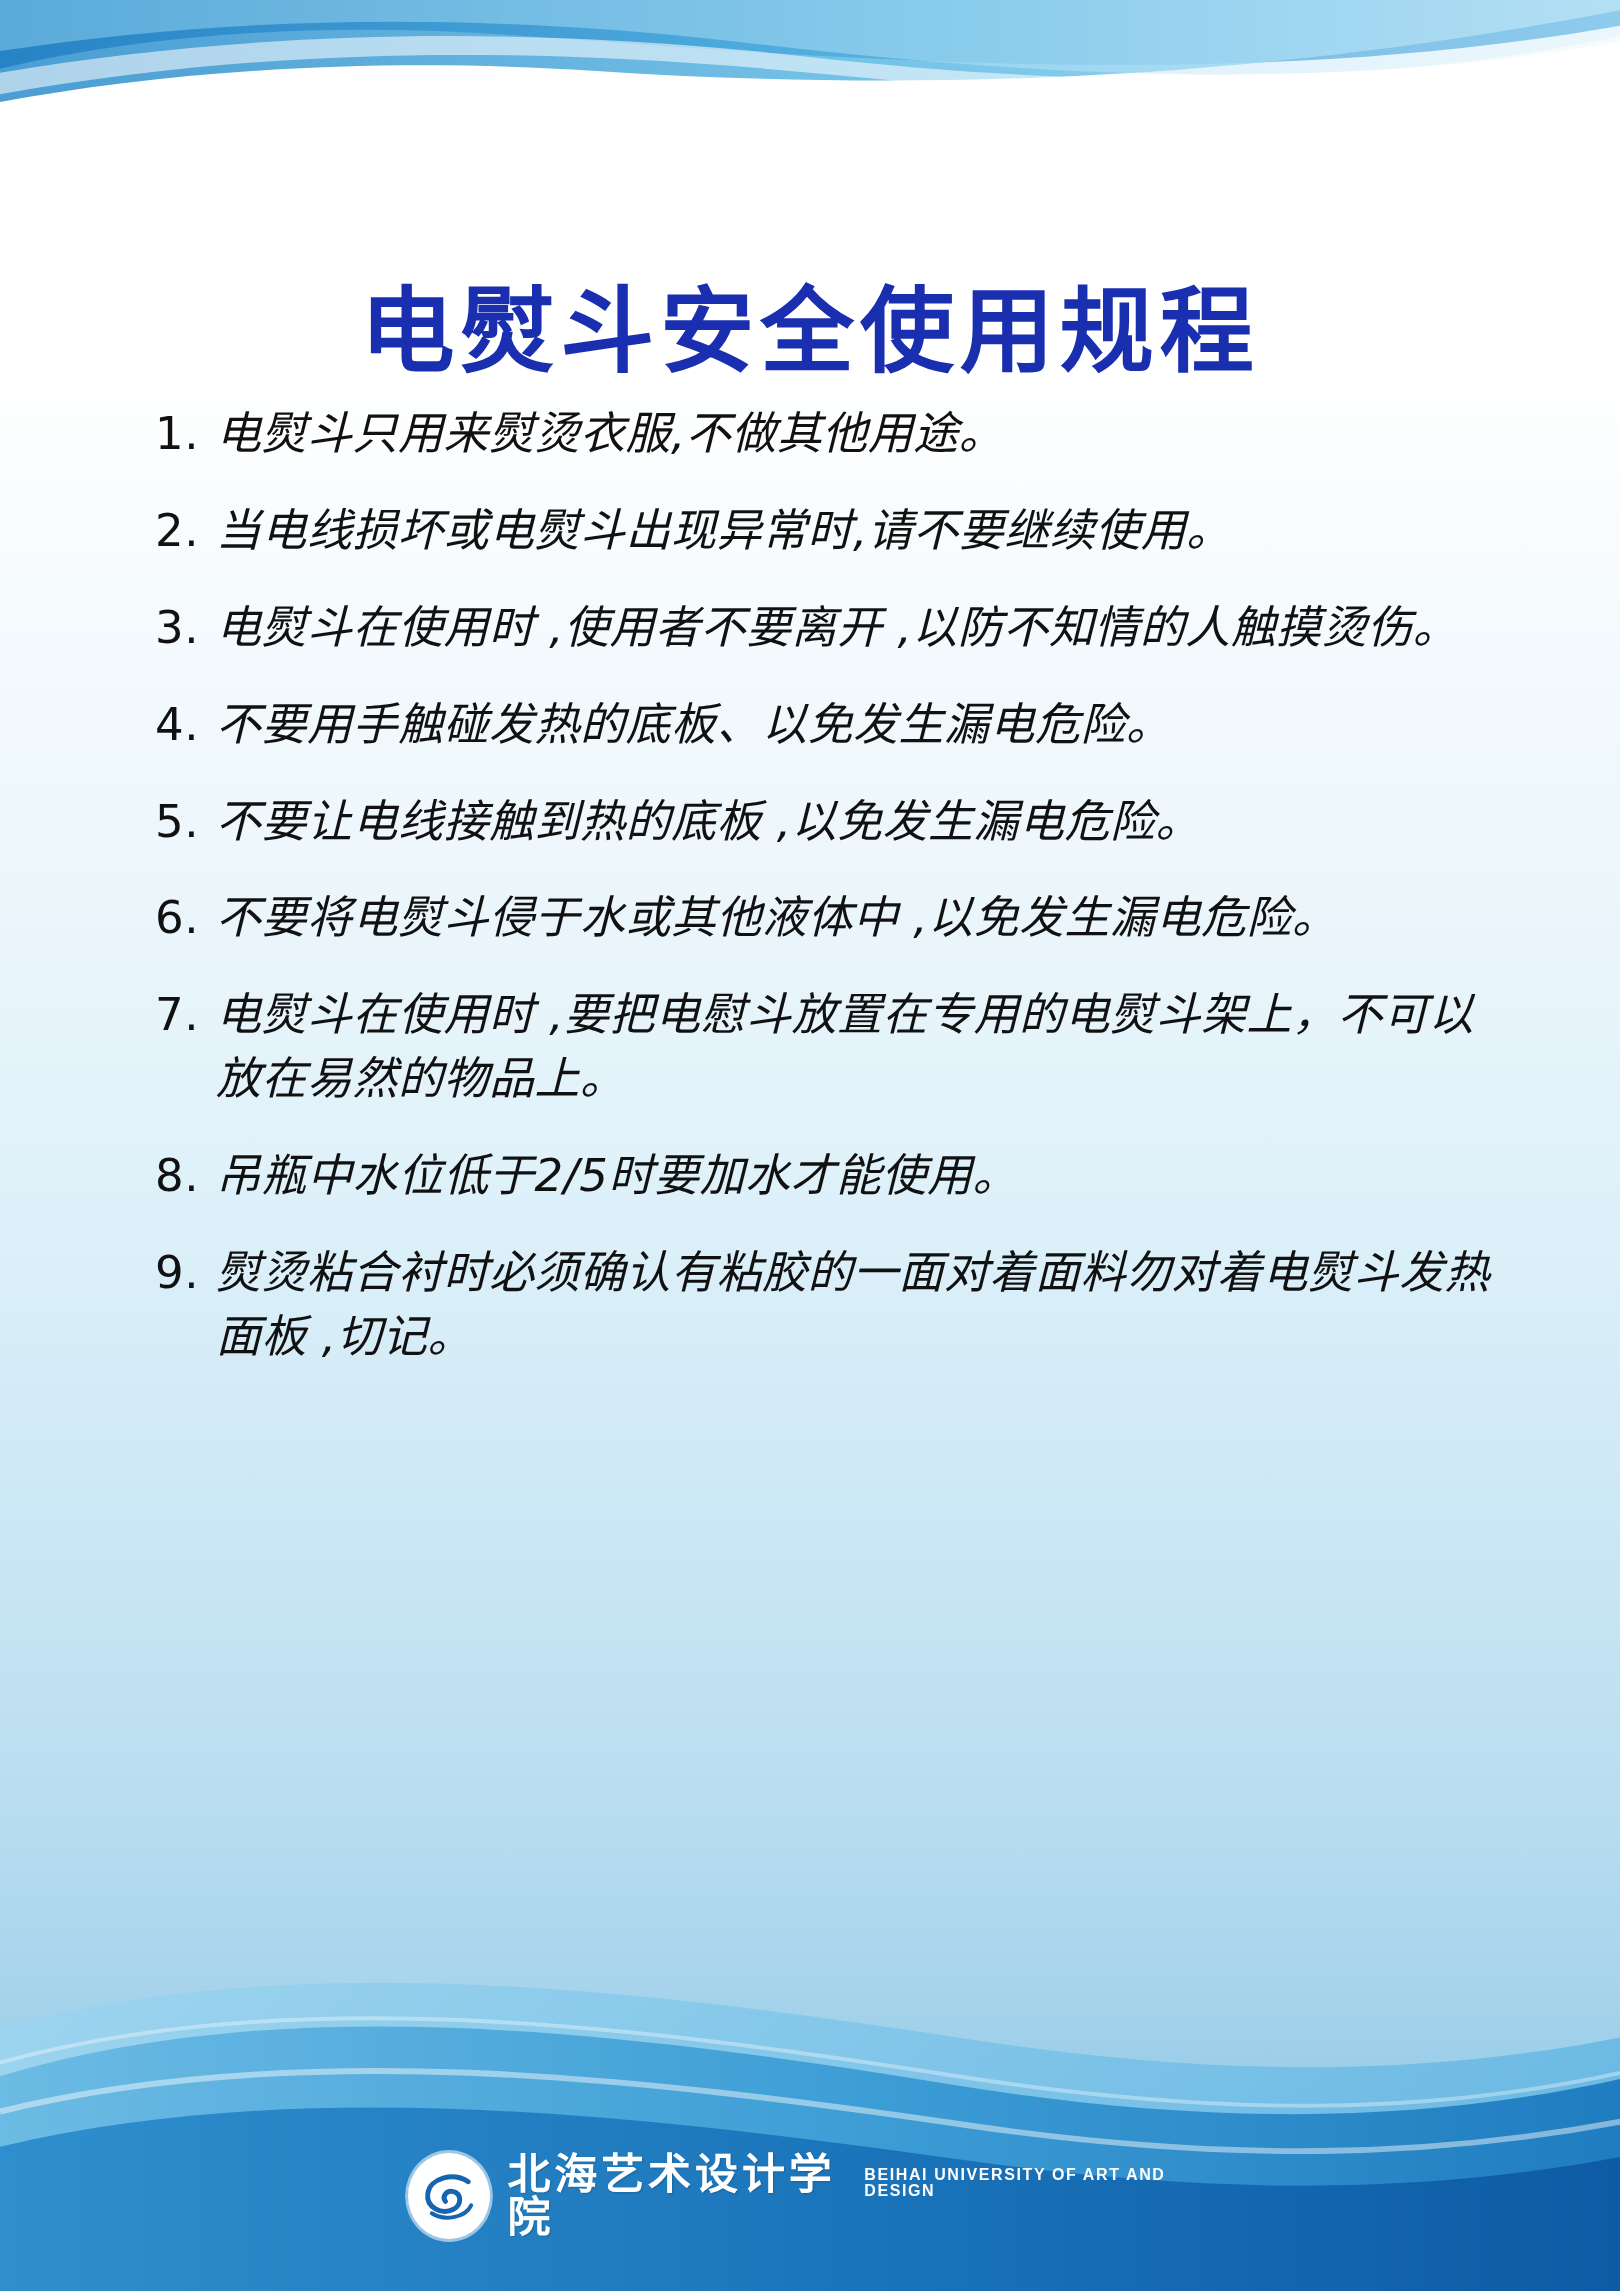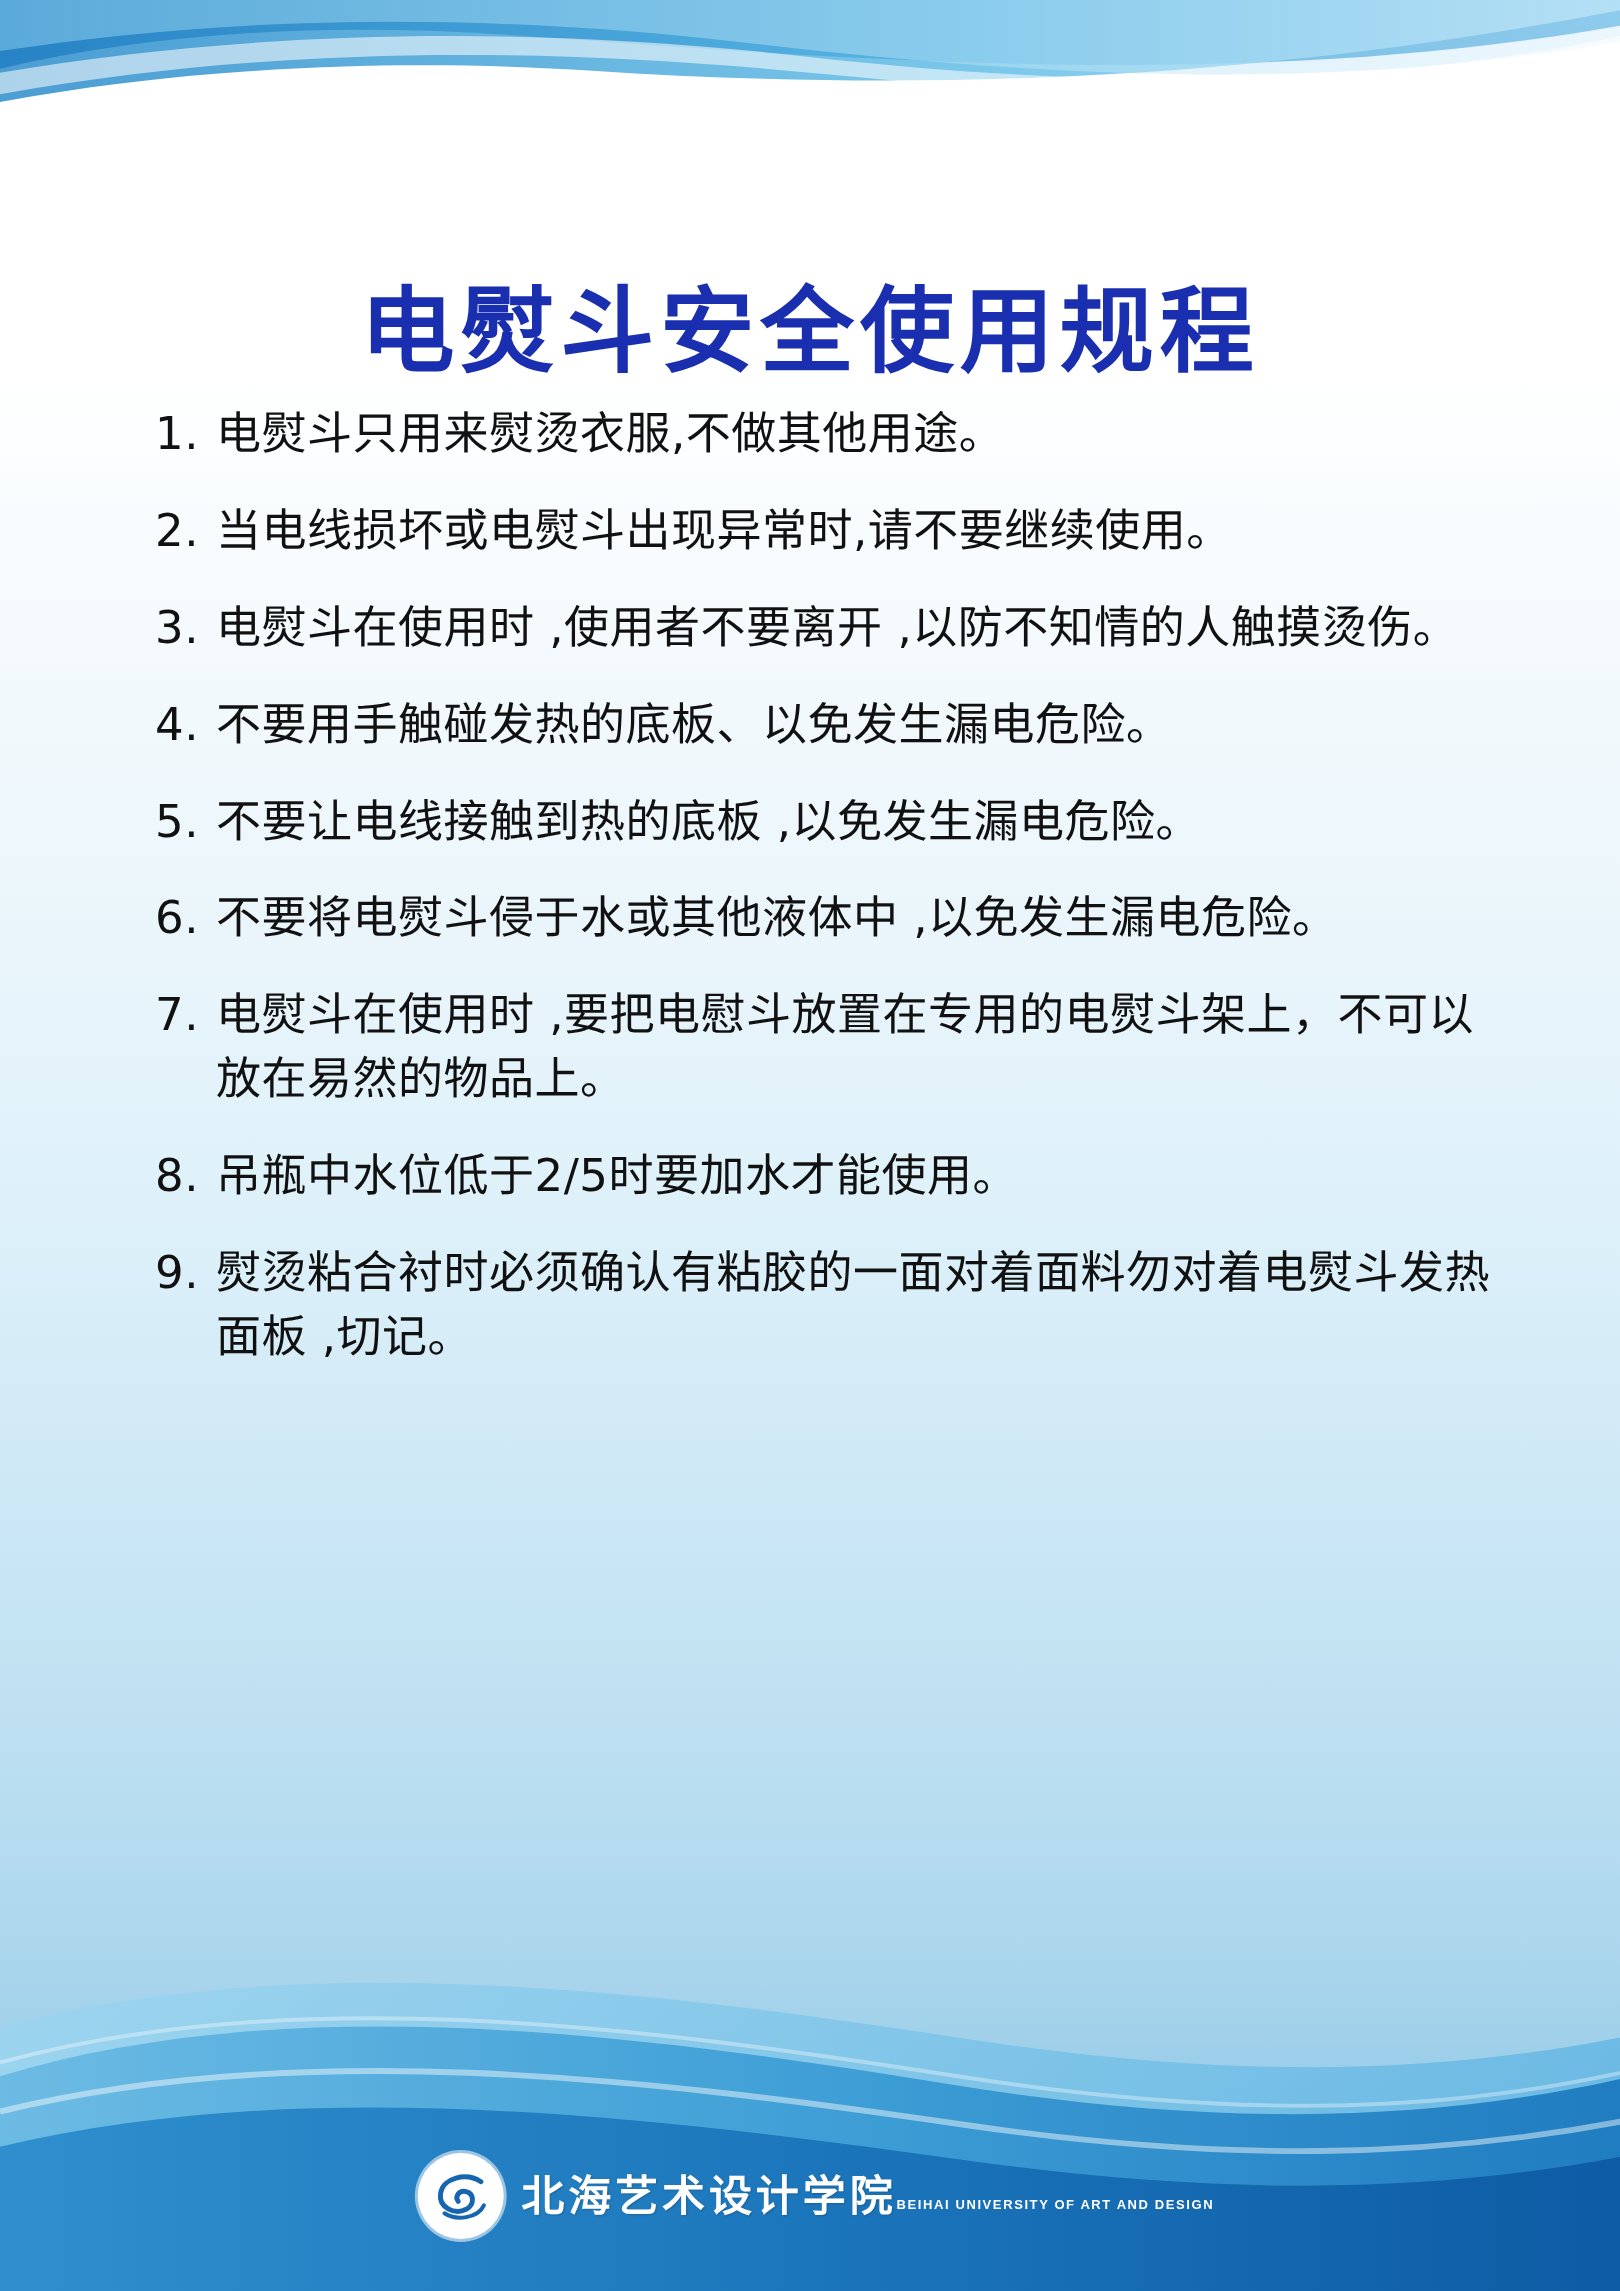--- a/index.html
+++ b/index.html
@@ -89,20 +89,21 @@
 
   .rule .num {
     flex: 0 0 auto;
     min-width: 61px;
     text-align: left;
     white-space: pre;
   }
 
   .rule .body {
     flex: 1 1 auto;
+    font-style: italic;
   }
 
   
   .footer-logo {
     position: absolute;
     left: 50%;
     transform: translateX(-50%);
     bottom: 53px;
     display: flex;
     align-items: center;
@@ -127,22 +128,22 @@
   }
   .logo-cn {
     font-size: 43px;
     font-weight: bold;
     color: #ffffff;
     letter-spacing: 3.9px;
     font-family: "DejaVu Serif", "Liberation Serif", serif;
     text-shadow: 1px 1px 2px rgba(0,0,0,0.18);
   }
   .logo-en {
-    margin-top: 23px;
-    font-size: 13px;
+    margin-top: 14px;
+    font-size: 16px;
     font-weight: bold;
     color: #ffffff;
     letter-spacing: 1.6px;
     font-family: "Liberation Sans", sans-serif;
   }
 </style>
 </head>
 <body>
 
 <div class="poster">

